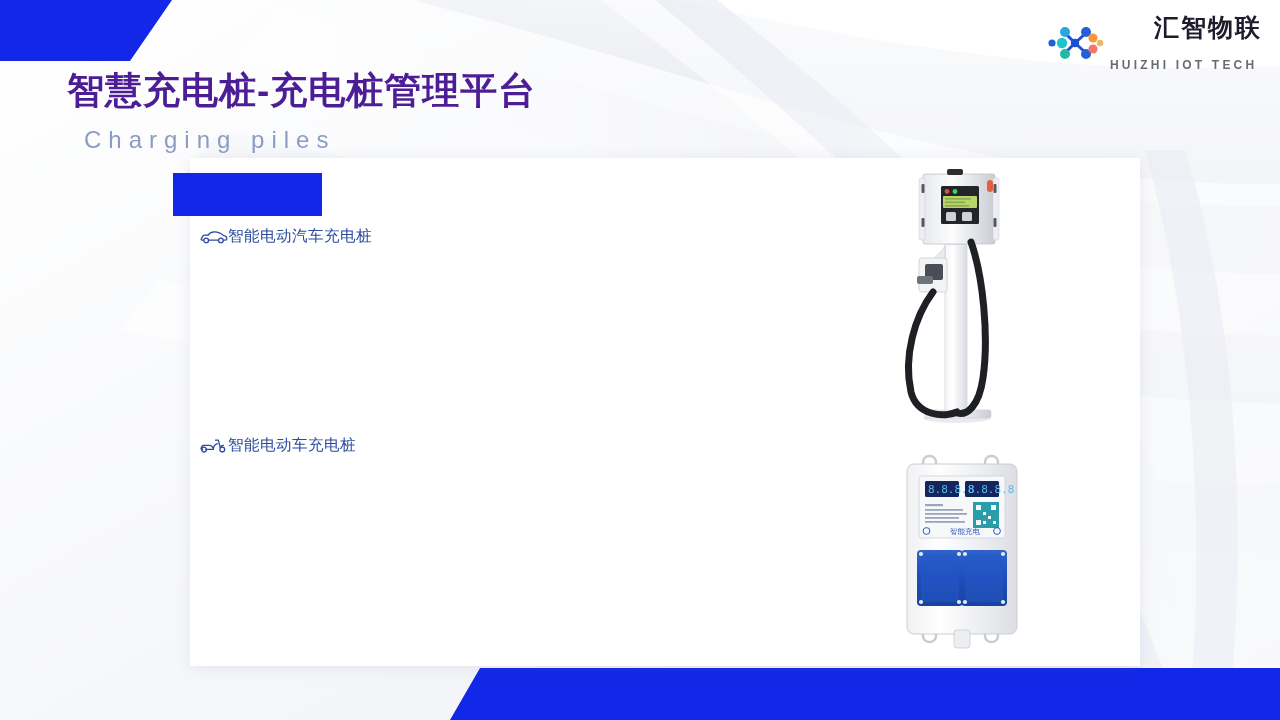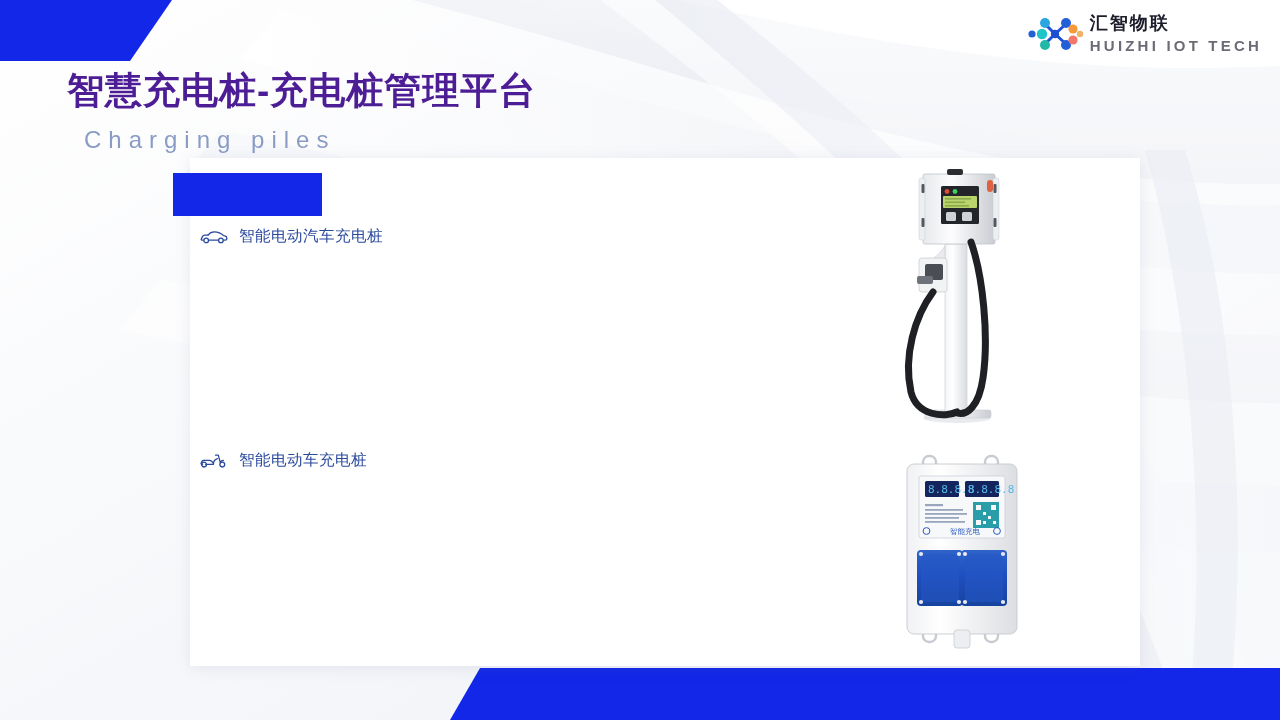--- a/index.html
+++ b/index.html
@@ -35,39 +35,39 @@
   .page-subtitle {
     position:absolute; left:84px; top:126px;
     font-size:24px; color:#8a9cc4; letter-spacing:7px;
     z-index:5; white-space:nowrap;
   }
 
   
   .logo { position:absolute; right:18px; top:14px; display:flex; align-items:center; z-index:6; }
   .logo-mark { width:58px; height:40px; margin-right:6px; }
   .logo-text { display:flex; flex-direction:column; align-items:flex-start; }
-  .logo-cn { font-size:18px; font-weight:bold; color:#1c1c2b; letter-spacing:2px; line-height:1.1; }
-  .logo-en { font-size:15px; font-weight:bold; color:#6b6b76; letter-spacing:3.2px; margin-top:3px; }
+  .logo-cn { font-size:25px; font-weight:bold; color:#1c1c2b; letter-spacing:2px; line-height:1.1;margin-left:44px; }
+  .logo-en { font-size:12px; font-weight:bold; color:#6b6b76; letter-spacing:3.2px; margin-top:16px; }
 
   
   .card {
     position:absolute; left:190px; top:158px; width:950px; height:508px;
     background:#ffffff; z-index:4;
     box-shadow:0 2px 14px rgba(100,115,160,0.13);
   }
   .blue-tab {
     position:absolute; left:-17px; top:15px; width:149px; height:43px;
     background:#1227e8;
   }
 
   .section { position:absolute; left:10px; width:575px; }
   .section-1 { top:68px; }
-  .section-2 { top:292px; }
-
-  .sec-head { display:flex; align-items:center; gap:11px; margin-bottom:18px;text-align:center; }
+  .section-2 { top:277px; }
+
+  .sec-head { display:flex; align-items:center; margin-bottom:18px;text-align:center; }
   .sec-icon { width:28px; height:20px; flex:none; }
   .sec-title { font-size:15.5px; color:#2a4a9e; font-weight:500; letter-spacing:.5px; }
   .sec-body {
     font-size:15px; line-height:29px; color:#96a0b4;
     letter-spacing:.6px; text-align:justify; width:562px;
   }
 
   
   .product { position:absolute;text-decoration:underline; }
   .product-ev { left:685px; top:8px; width:200px; height:260px; }

